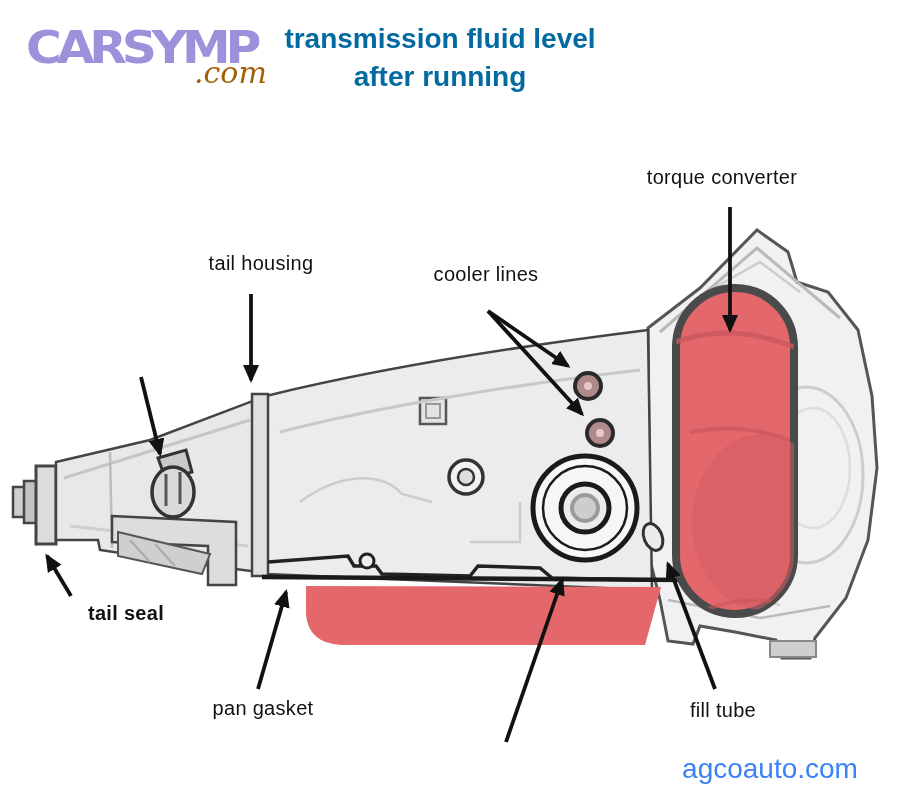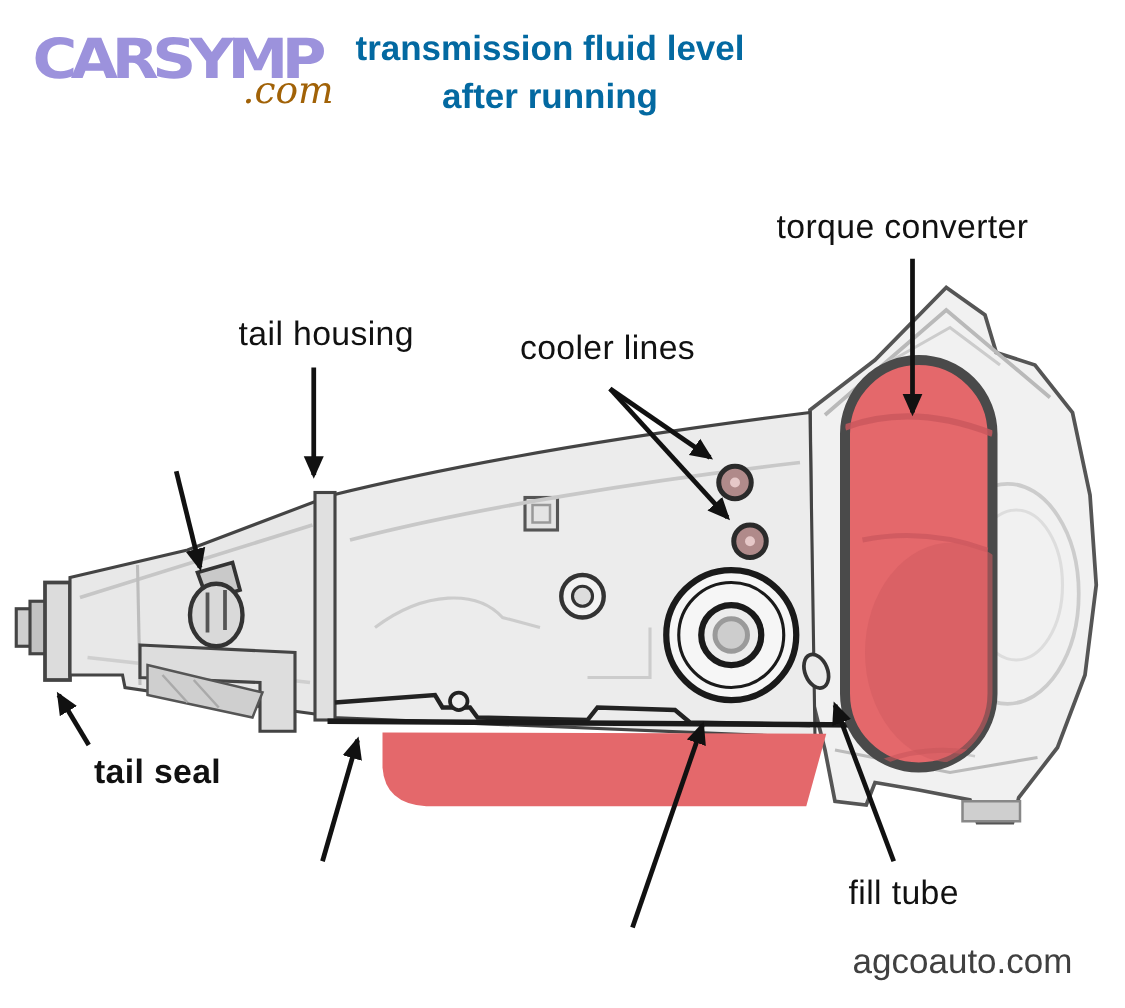--- a/index.html
+++ b/index.html
@@ -1,30 +1,30 @@
 <!DOCTYPE html>
 <html><head>
 <meta charset="utf-8">
 <style>
   html,body{margin:0;padding:0;background:#ffffff;}
   .stage{position:relative;width:900px;height:806px;background:#fff;overflow:hidden;
          font-family:"Liberation Sans",sans-serif;}
   .diagram-svg{position:absolute;left:0;top:0;z-index:1;}
-  .lbl{position:absolute;transform:translateX(-50%);font-size:27px;color:#111;
+  .lbl{position:absolute;transform:translateX(-50%);font-size:20px;color:#111;
        white-space:nowrap;z-index:4;letter-spacing:0.3px;}
   .title{position:absolute;left:440px;top:20px;transform:translateX(-50%);text-align:center;
          font-weight:bold;font-size:28px;line-height:38px;color:#0369a1;z-index:3;white-space:nowrap;}
   .logo{position:absolute;left:26px;top:22px;z-index:2;width:260px;height:70px;}
   .logo-brand{font-family:"DejaVu Sans",sans-serif;font-weight:bold;font-size:47px;
               color:#9c92dc;letter-spacing:-5px;display:inline-block;transform:scale(1.04,0.94);
               transform-origin:left top;}
   .logo-tld{position:absolute;left:168px;top:33px;font-family:"DejaVu Serif",serif;
             font-style:italic;font-size:30px;color:#a16207;}
   .credit{position:absolute;transform:translateX(-50%);left:770px;top:753px;font-size:28px;
-          color:#404040;z-index:4;white-space:nowrap;}
+          color:#3b82f6;z-index:4;white-space:nowrap;}
 </style>
 </head>
 <body>
 
 <div class="stage">
 
   <div class="logo">
     <span class="logo-brand">CARSYMP</span>
     <span class="logo-tld">.com</span>
   </div>
@@ -140,17 +140,18 @@
       <line x1="258" y1="689" x2="286" y2="592" marker-end="url(#ah)"></line>
       <line x1="506" y1="742" x2="562" y2="580" marker-end="url(#ah)"></line>
       <line x1="715" y1="689" x2="668" y2="564" marker-end="url(#ah)"></line>
     </g>
   </svg>
 
   <div class="lbl" style="left:722px;top:166px;">torque converter</div>
   <div class="lbl" style="left:261px;top:252px;">tail housing</div>
   <div class="lbl" style="left:486px;top:263px;">cooler lines</div>
   <div class="lbl" style="left:126px;top:602px;font-weight:bold;">tail seal</div>
+  <div class="lbl" style="left:263px;top:697px;">pan gasket</div>
   <div class="lbl" style="left:723px;top:699px;">fill tube</div>
 
   <div class="credit">agcoauto.com</div>
 
 </div>
 
 </body></html>

